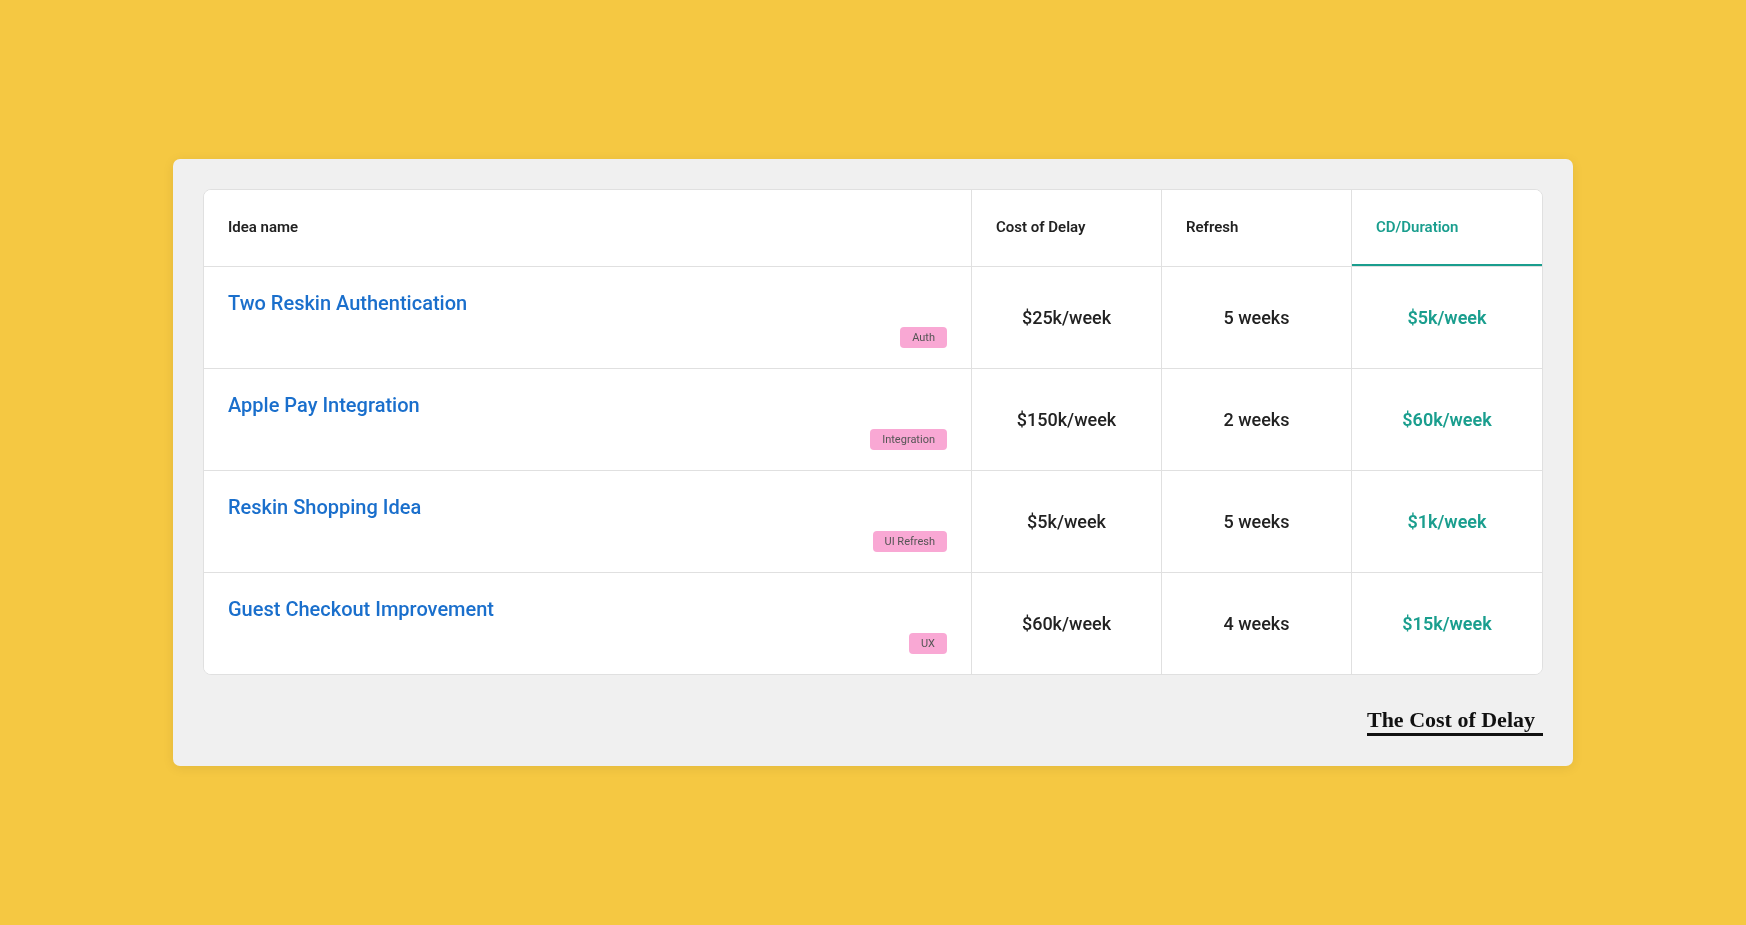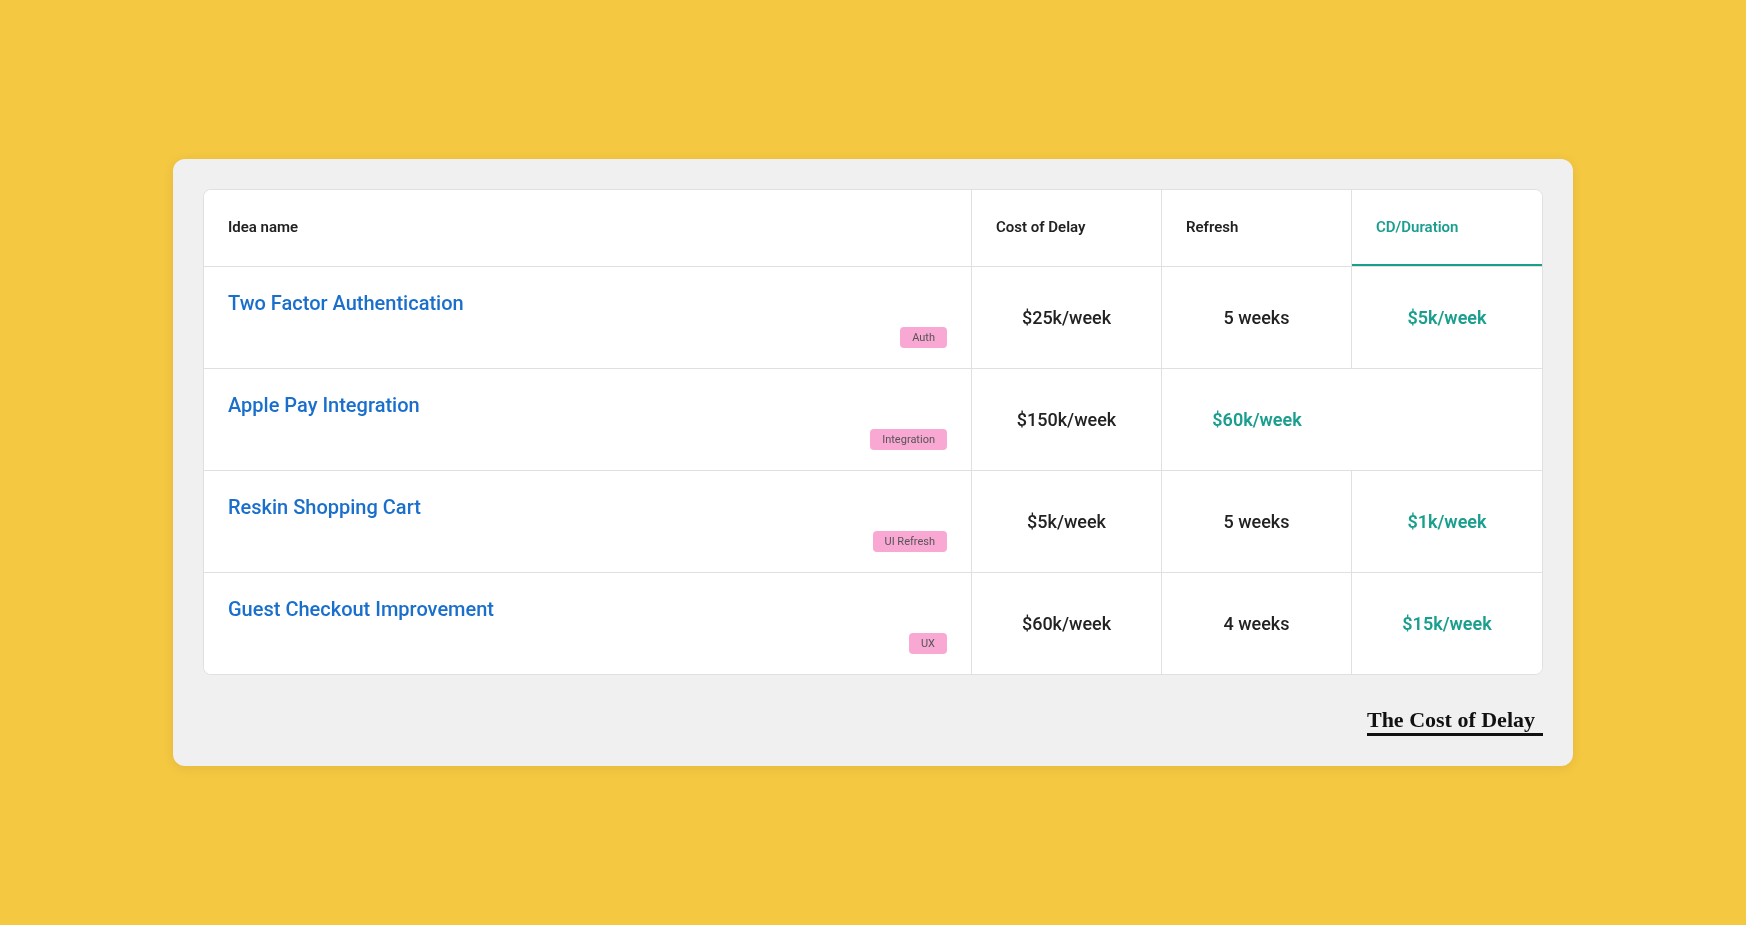--- a/index.html
+++ b/index.html
@@ -13,21 +13,21 @@
       font-family: -apple-system, BlinkMacSystemFont, 'Segoe UI', Roboto, sans-serif;
       display: flex;
       align-items: center;
       justify-content: center;
       min-height: 100vh;
       padding: 30px;
     }
 
     .outer-card {
       background: #f0f0f0;
-      border-radius: 12px;
+      border-radius: 7px;
       padding: 30px;
       width: 1400px;
       max-width: 100%;
       position: relative;
       box-shadow: 0 2px 12px rgba(0,0,0,0.08);
     }
 
     .table-wrapper {
       background: white;
       border-radius: 8px;
@@ -143,38 +143,39 @@
     <div class="table-header">
       <div class="header-cell">Idea name</div>
       <div class="header-cell">Cost of Delay</div>
       <div class="header-cell">Refresh</div>
       <div class="header-cell cd-duration">CD/Duration</div>
     </div>
 
     <div id="table-body">
         <div class="table-row">
       <div class="idea-cell">
-        <span class="idea-name">Two Factor Authentication</span>
+        <span class="idea-name">Two Reskin Authentication</span>
         <span class="idea-tag">Auth</span>
       </div>
       <div class="data-cell">$25k/week</div>
       <div class="data-cell">5 weeks</div>
       <div class="data-cell cd-value">$5k/week</div>
     </div>
         <div class="table-row">
       <div class="idea-cell">
         <span class="idea-name">Apple Pay Integration</span>
         <span class="idea-tag">Integration</span>
       </div>
       <div class="data-cell">$150k/week</div>
+      <div class="data-cell">2 weeks</div>
       <div class="data-cell cd-value">$60k/week</div>
     </div>
         <div class="table-row">
       <div class="idea-cell">
-        <span class="idea-name">Reskin Shopping Cart</span>
+        <span class="idea-name">Reskin Shopping Idea</span>
         <span class="idea-tag">UI Refresh</span>
       </div>
       <div class="data-cell">$5k/week</div>
       <div class="data-cell">5 weeks</div>
       <div class="data-cell cd-value">$1k/week</div>
     </div>
         <div class="table-row">
       <div class="idea-cell">
         <span class="idea-name">Guest Checkout Improvement</span>
         <span class="idea-tag">UX</span>

